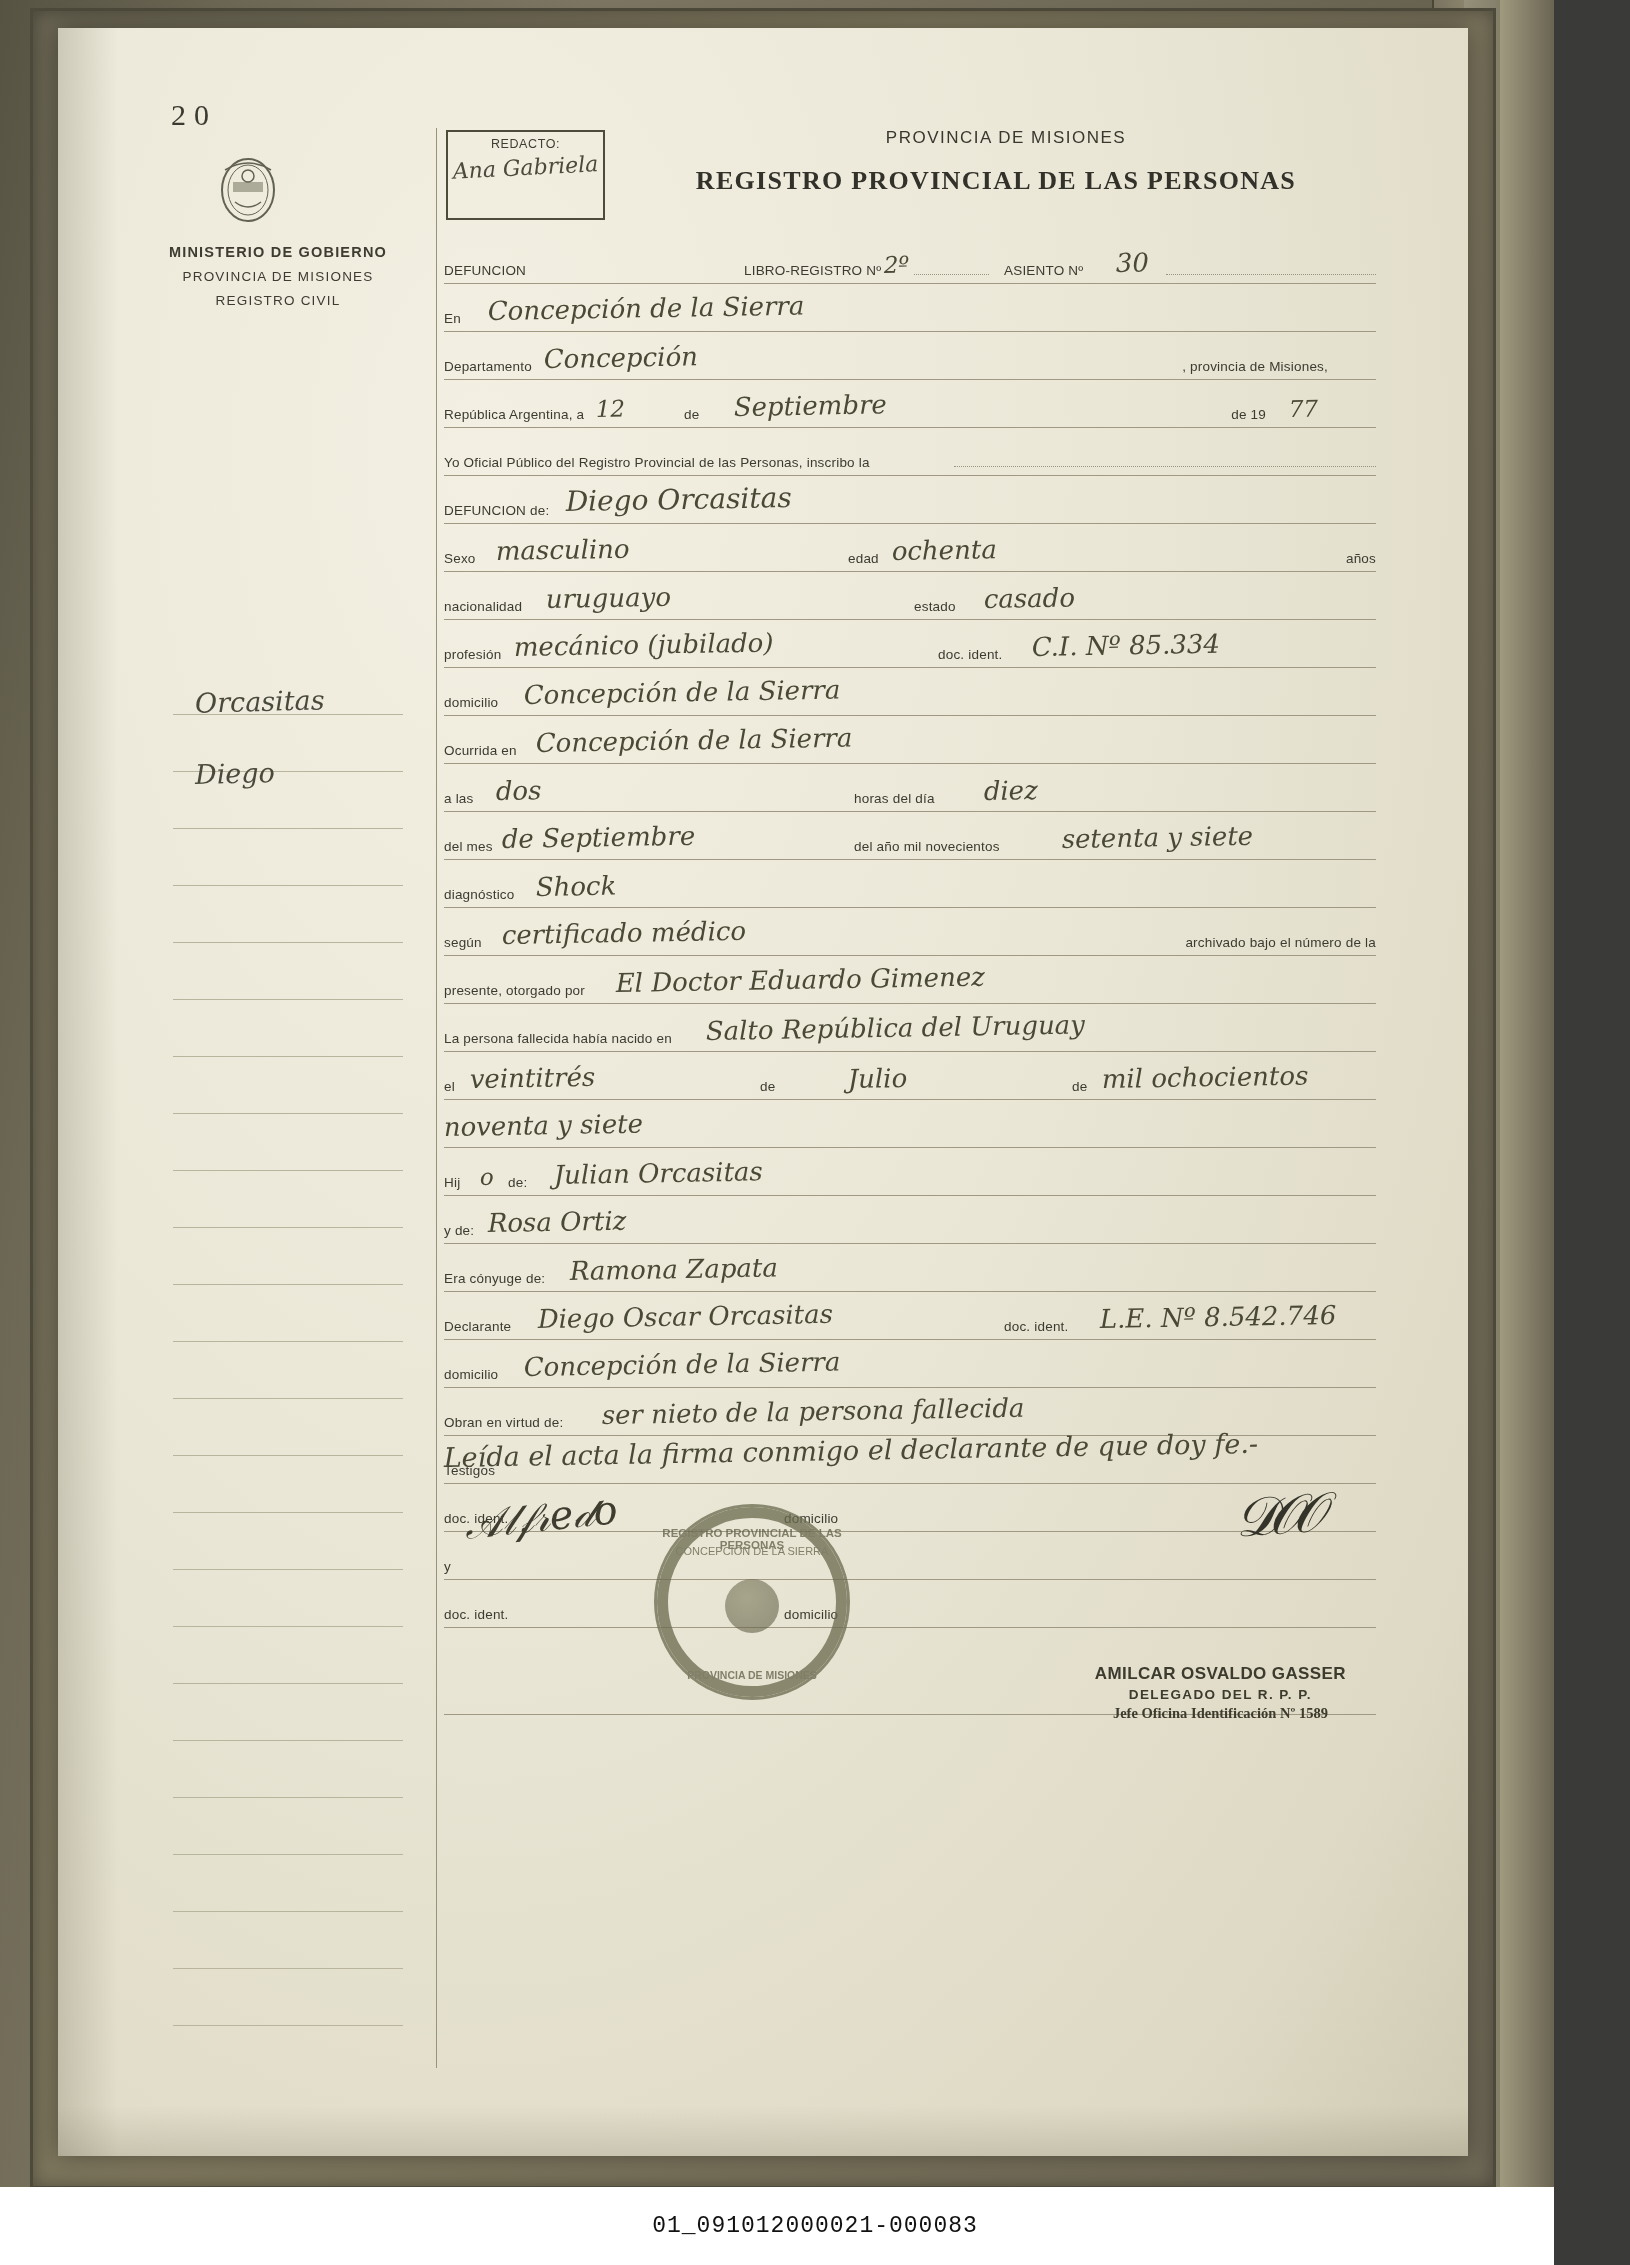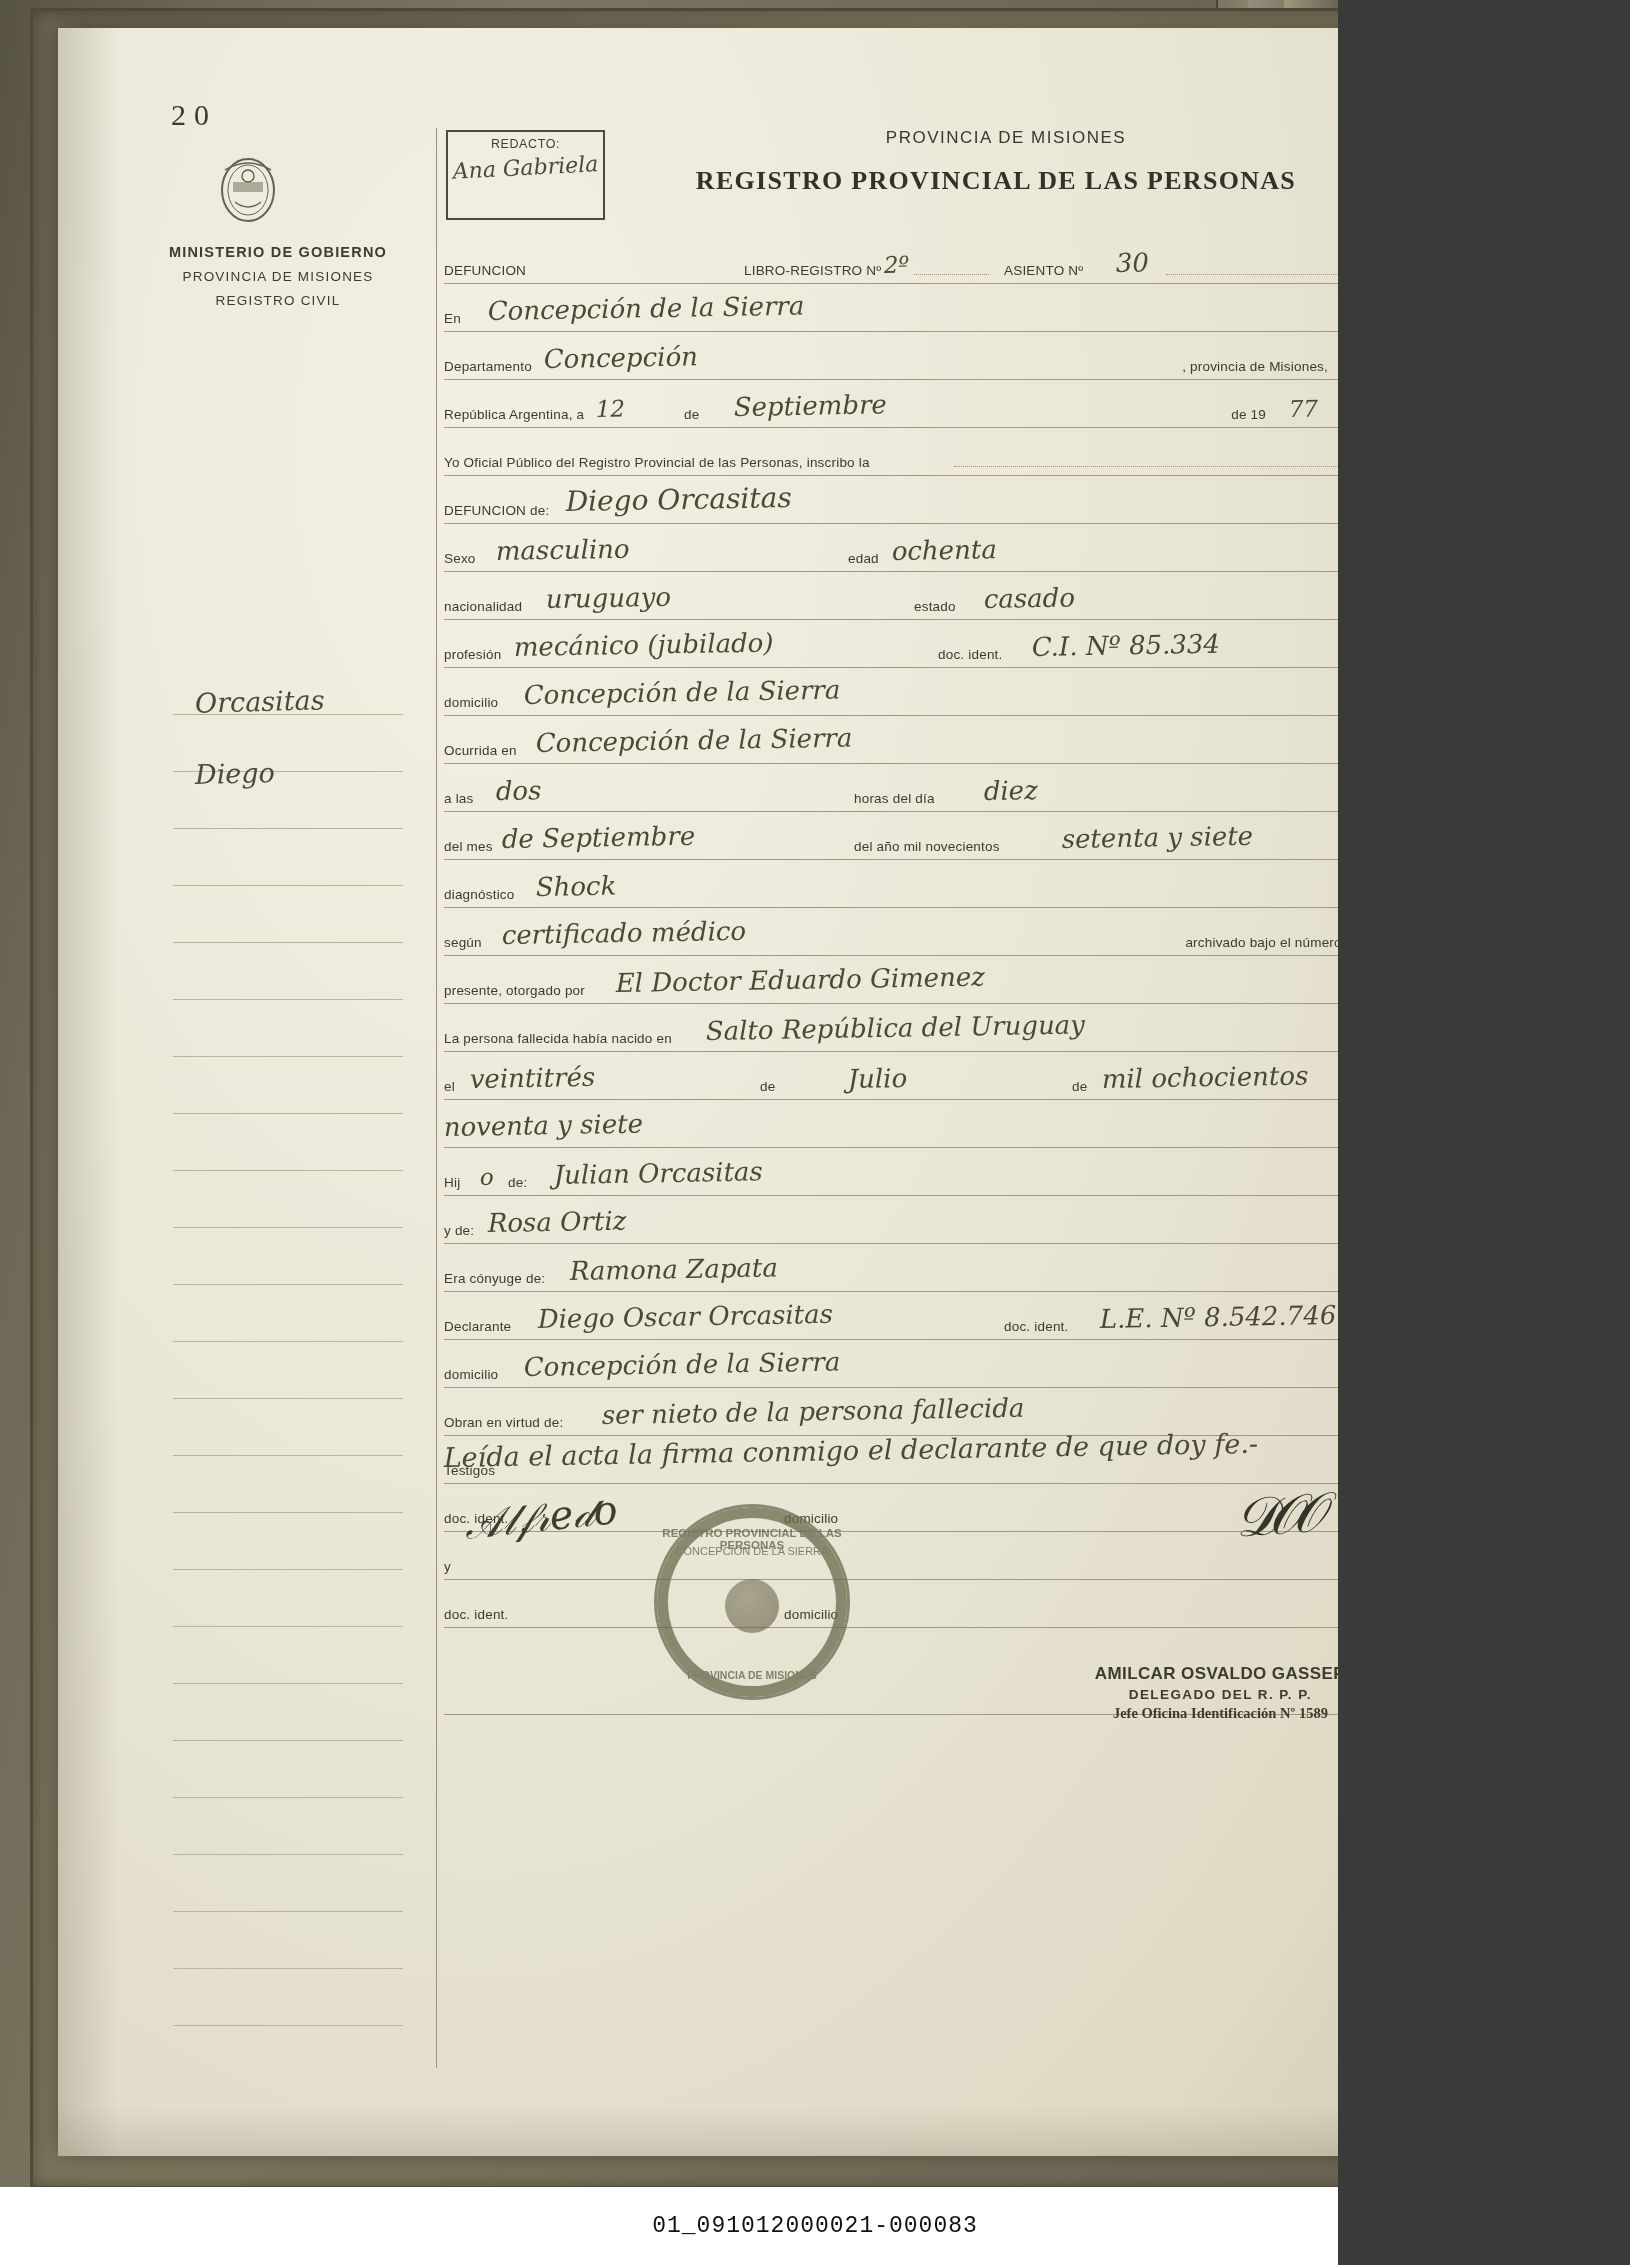--- a/index.html
+++ b/index.html
@@ -2,21 +2,21 @@
 <html><head>
 <meta charset="utf-8">
 <style>
   html, body {
     margin: 0;
     padding: 0;
     background: #3a3a38;
   }
   .page {
     position: relative;
-    width: 1338px;
+    width: 1554px;
     height: 2265px;
     background: #a3a3a3;
     overflow: hidden;
     font-family: "Liberation Sans", sans-serif;
   }
   
   .book-bg {
     position: absolute;
     inset: 0;
     background:

